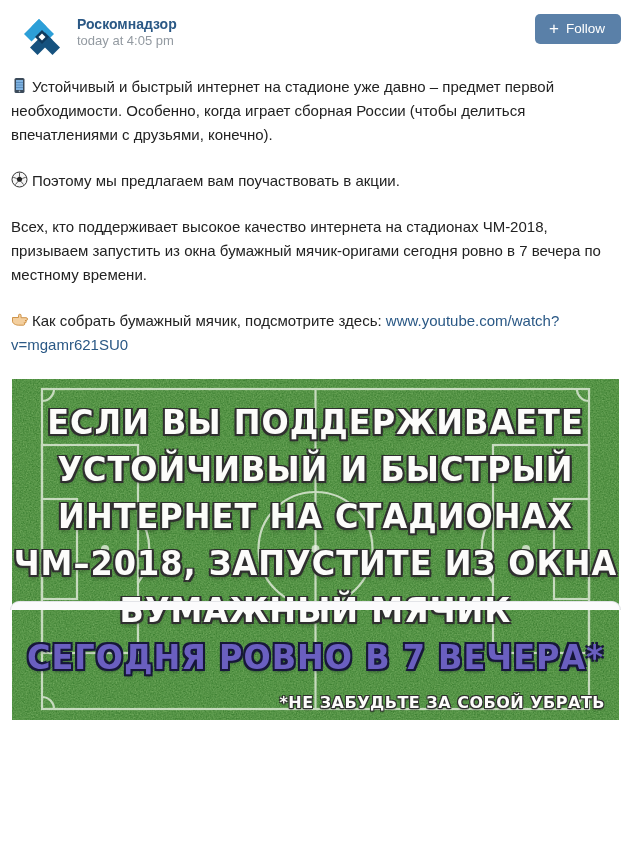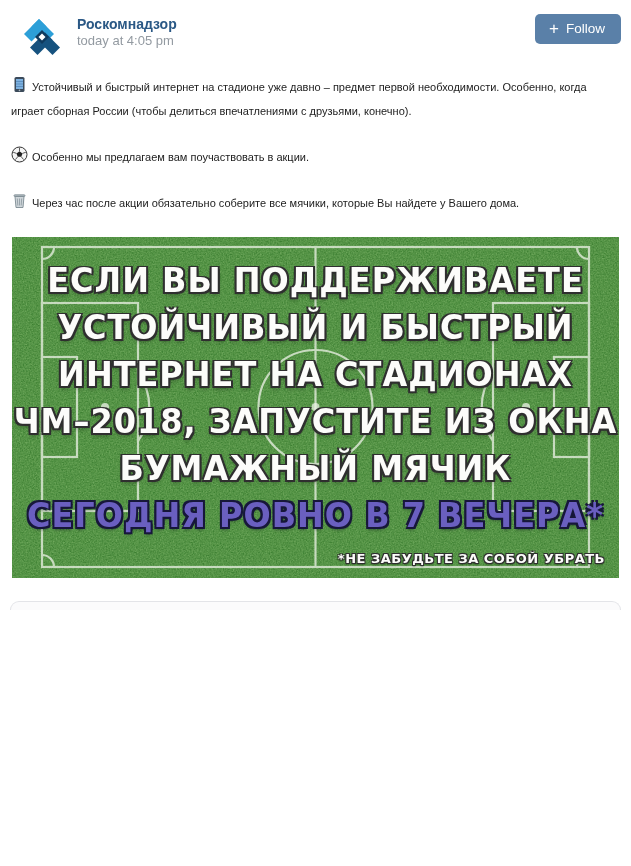--- a/index.html
+++ b/index.html
@@ -13,36 +13,36 @@
     display:flex; align-items:center; justify-content:center; cursor:pointer; }
   .head-meta { margin-left:10px; padding-top:3px; flex:1; }
   .author-name { color:#2a5885; font-weight:bold; font-size:14px; text-decoration:none; cursor:pointer; display:inline-block; }
   .timestamp { color:#939aa1; font-size:13px; }
   .follow-btn { margin-top:2px; background:#5a80a8; color:#fff; border:none; border-radius:5px;
     font-size:13.5px; padding:7px 16px 8px 14px; cursor:pointer; display:flex; align-items:center; gap:7px;
     font-family:inherit; }
   .follow-plus { font-size:17px; line-height:13px; font-weight:normal; }
 
   
-  .post-text { padding:12px 12px 0 11px; font-size:11px; line-height:24px; color:#222; }
+  .post-text { padding:12px 12px 0 11px; font-size:15px; line-height:24px; color:#222; }
   .post-text p { margin-bottom:22px; }
   .emoji { display:inline-block; width:17px; height:17px; vertical-align:-2px; margin-right:4px; }
   .post-link { color:#2a5885; text-decoration:none; cursor:pointer; }
 
   
   .poster { position:relative; margin:4px 12px 0 12px; width:607px; height:341px; overflow:hidden; cursor:pointer; }
   .poster svg.field { position:absolute; inset:0; display:block; }
   .poster-lines { position:absolute; left:0; top:20px; width:100%; text-align:center; }
   .poster-line { font-family:"DejaVu Sans",sans-serif; font-weight:bold; font-size:32px; line-height:47px;
     letter-spacing:1px; color:#fcfcfa; white-space:nowrap; transform:scaleY(1.08);
     text-shadow:-2px -1px 0 #2f2f2f, 2px -1px 0 #2f2f2f, -2px 2px 0 #2f2f2f, 2px 2px 0 #2f2f2f, 0 3px 4px rgba(0,0,0,.35); }
   .poster-line.highlight { color:#6a5fc0;
     text-shadow:-2px -2px 0 #17173a, 2px -2px 0 #17173a, -2px 2px 0 #17173a, 2px 2px 0 #17173a, 0 3px 3px rgba(0,0,20,.4); }
   .poster-footnote { position:absolute; right:14px; top:314px; font-family:"DejaVu Sans",sans-serif;
-    font-weight:bold; font-size:13px; letter-spacing:.5px; color:#fcfcfa;
+    font-weight:bold; font-size:16px; letter-spacing:.5px; color:#fcfcfa;
     text-shadow:-1px -1px 0 #2f2f2f, 1px -1px 0 #2f2f2f, -1px 1px 0 #2f2f2f, 1px 1px 0 #2f2f2f, 0 2px 2px rgba(0,0,0,.4); }
 
   
   .footer-bar { position:absolute; left:10px; right:10px; bottom:0; height:9px;
     border:1px solid #e3e4e8; border-bottom:none; border-radius:9px 9px 0 0; background:#fbfbfc; }
 </style>
 </head>
 <body>
 
 <div class="page">
@@ -86,34 +86,31 @@
 
     <p>
       <span class="emoji"><svg width="17" height="17" viewBox="0 0 17 17">
             <circle cx="8.5" cy="8.5" r="7.5" fill="#f5f5f5" stroke="#333" stroke-width="1"></circle>
             <polygon points="8.5,5.2 11.5,7.4 10.3,10.8 6.7,10.8 5.5,7.4" fill="#222"></polygon>
             <line x1="8.5" y1="5.2" x2="8.5" y2="1.6" stroke="#333" stroke-width=".8"></line>
             <line x1="11.5" y1="7.4" x2="14.9" y2="6.2" stroke="#333" stroke-width=".8"></line>
             <line x1="5.5" y1="7.4" x2="2.1" y2="6.2" stroke="#333" stroke-width=".8"></line>
             <line x1="10.3" y1="10.8" x2="12.6" y2="13.6" stroke="#333" stroke-width=".8"></line>
             <line x1="6.7" y1="10.8" x2="4.4" y2="13.6" stroke="#333" stroke-width=".8"></line>
-          </svg></span><span>Особенно мы предлагаем вам поучаствовать в акции.</span>
+          </svg></span><span>Поэтому мы предлагаем вам поучаствовать в акции.</span>
     </p>
 
-
+    <p><span>Всех, кто поддерживает высокое качество интернета на стадионах ЧМ-2018, призываем запустить из окна бумажный мячик-оригами сегодня ровно в 7 вечера по местному времени.</span></p>
 
     <p>
       <span class="emoji"><svg width="17" height="17" viewBox="0 0 17 17">
-            <path d="M4 4.5 h9 l-1 11 h-7 z" fill="#cfd6da" stroke="#7c8a92" stroke-width=".9"></path>
-            <line x1="6.3" y1="6.5" x2="6.8" y2="13.5" stroke="#8a979e" stroke-width=".8"></line>
-            <line x1="8.5" y1="6.5" x2="8.5" y2="13.5" stroke="#8a979e" stroke-width=".8"></line>
-            <line x1="10.7" y1="6.5" x2="10.2" y2="13.5" stroke="#8a979e" stroke-width=".8"></line>
-            <rect x="3" y="2.8" width="11" height="1.7" rx=".8" fill="#aeb9bf" stroke="#7c8a92" stroke-width=".8"></rect>
-          </svg></span><span>Через час после акции обязательно соберите все мячики, которые Вы найдете у Вашего дома.</span>
+            <path d="M1.5 6.5 h6 v-2 a1.3 1.3 0 0 1 2.6 0 v2.2 h5 a1.4 1.4 0 0 1 0 2.8 h-1 a1.2 1.2 0 0 1 0 2.4 h-1.2 a1.2 1.2 0 0 1 -.4 2.3 h-5 c-2.6 0 -6 -1.6 -6 -4z" fill="#f3cf9f" stroke="#c98a3b" stroke-width=".9" stroke-linejoin="round"></path>
+          </svg></span><span>Как собрать бумажный мячик, подсмотрите здесь: </span><a class="post-link">www.youtube.com/watch?v=mgamr621SU0</a>
     </p>
+
   </div>
 
   <div class="poster">
     <svg class="field" width="607" height="341" viewBox="0 0 607 341">
       <defs>
         <filter id="grassDark" x="0" y="0" width="100%" height="100%">
           <feTurbulence type="fractalNoise" baseFrequency="0.9" numOctaves="3" seed="7" stitchTiles="stitch"></feTurbulence>
           <feColorMatrix type="matrix" values="0 0 0 0 0.05  0 0 0 0 0.22  0 0 0 0 0.04  0.8 0.8 0.8 0 -0.55"></feColorMatrix>
         </filter>
         <filter id="grassLight" x="0" y="0" width="100%" height="100%">

